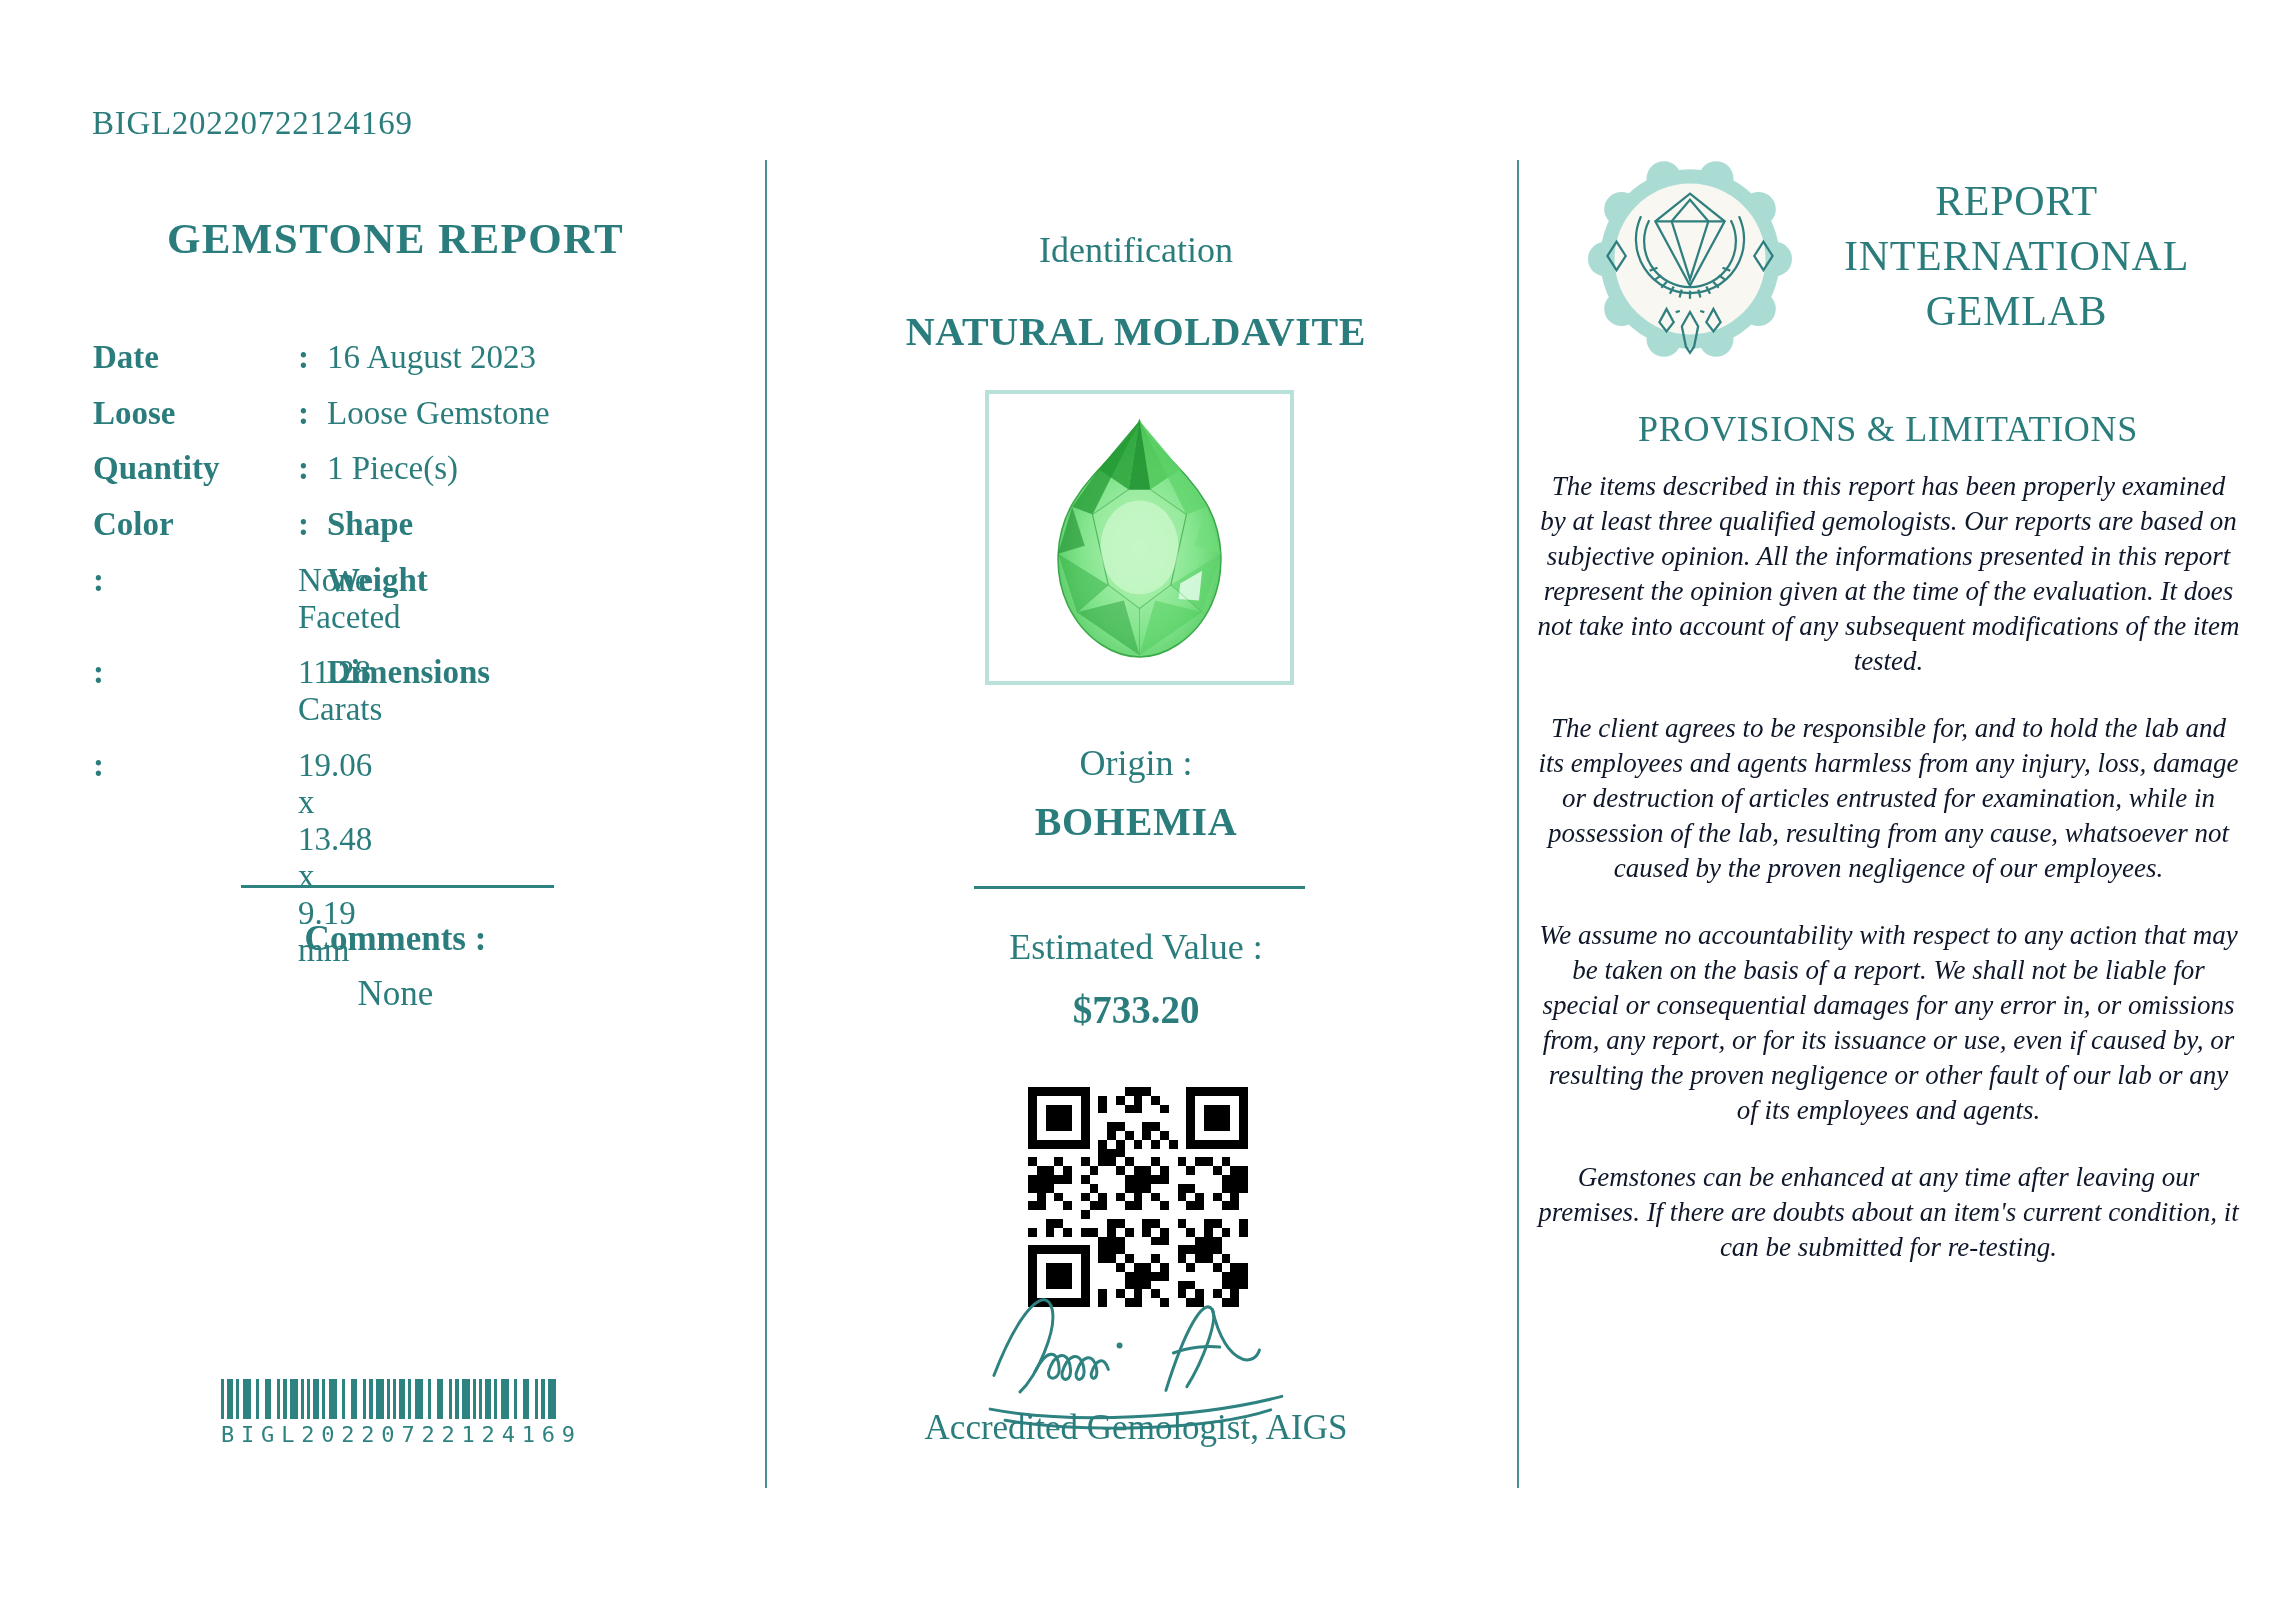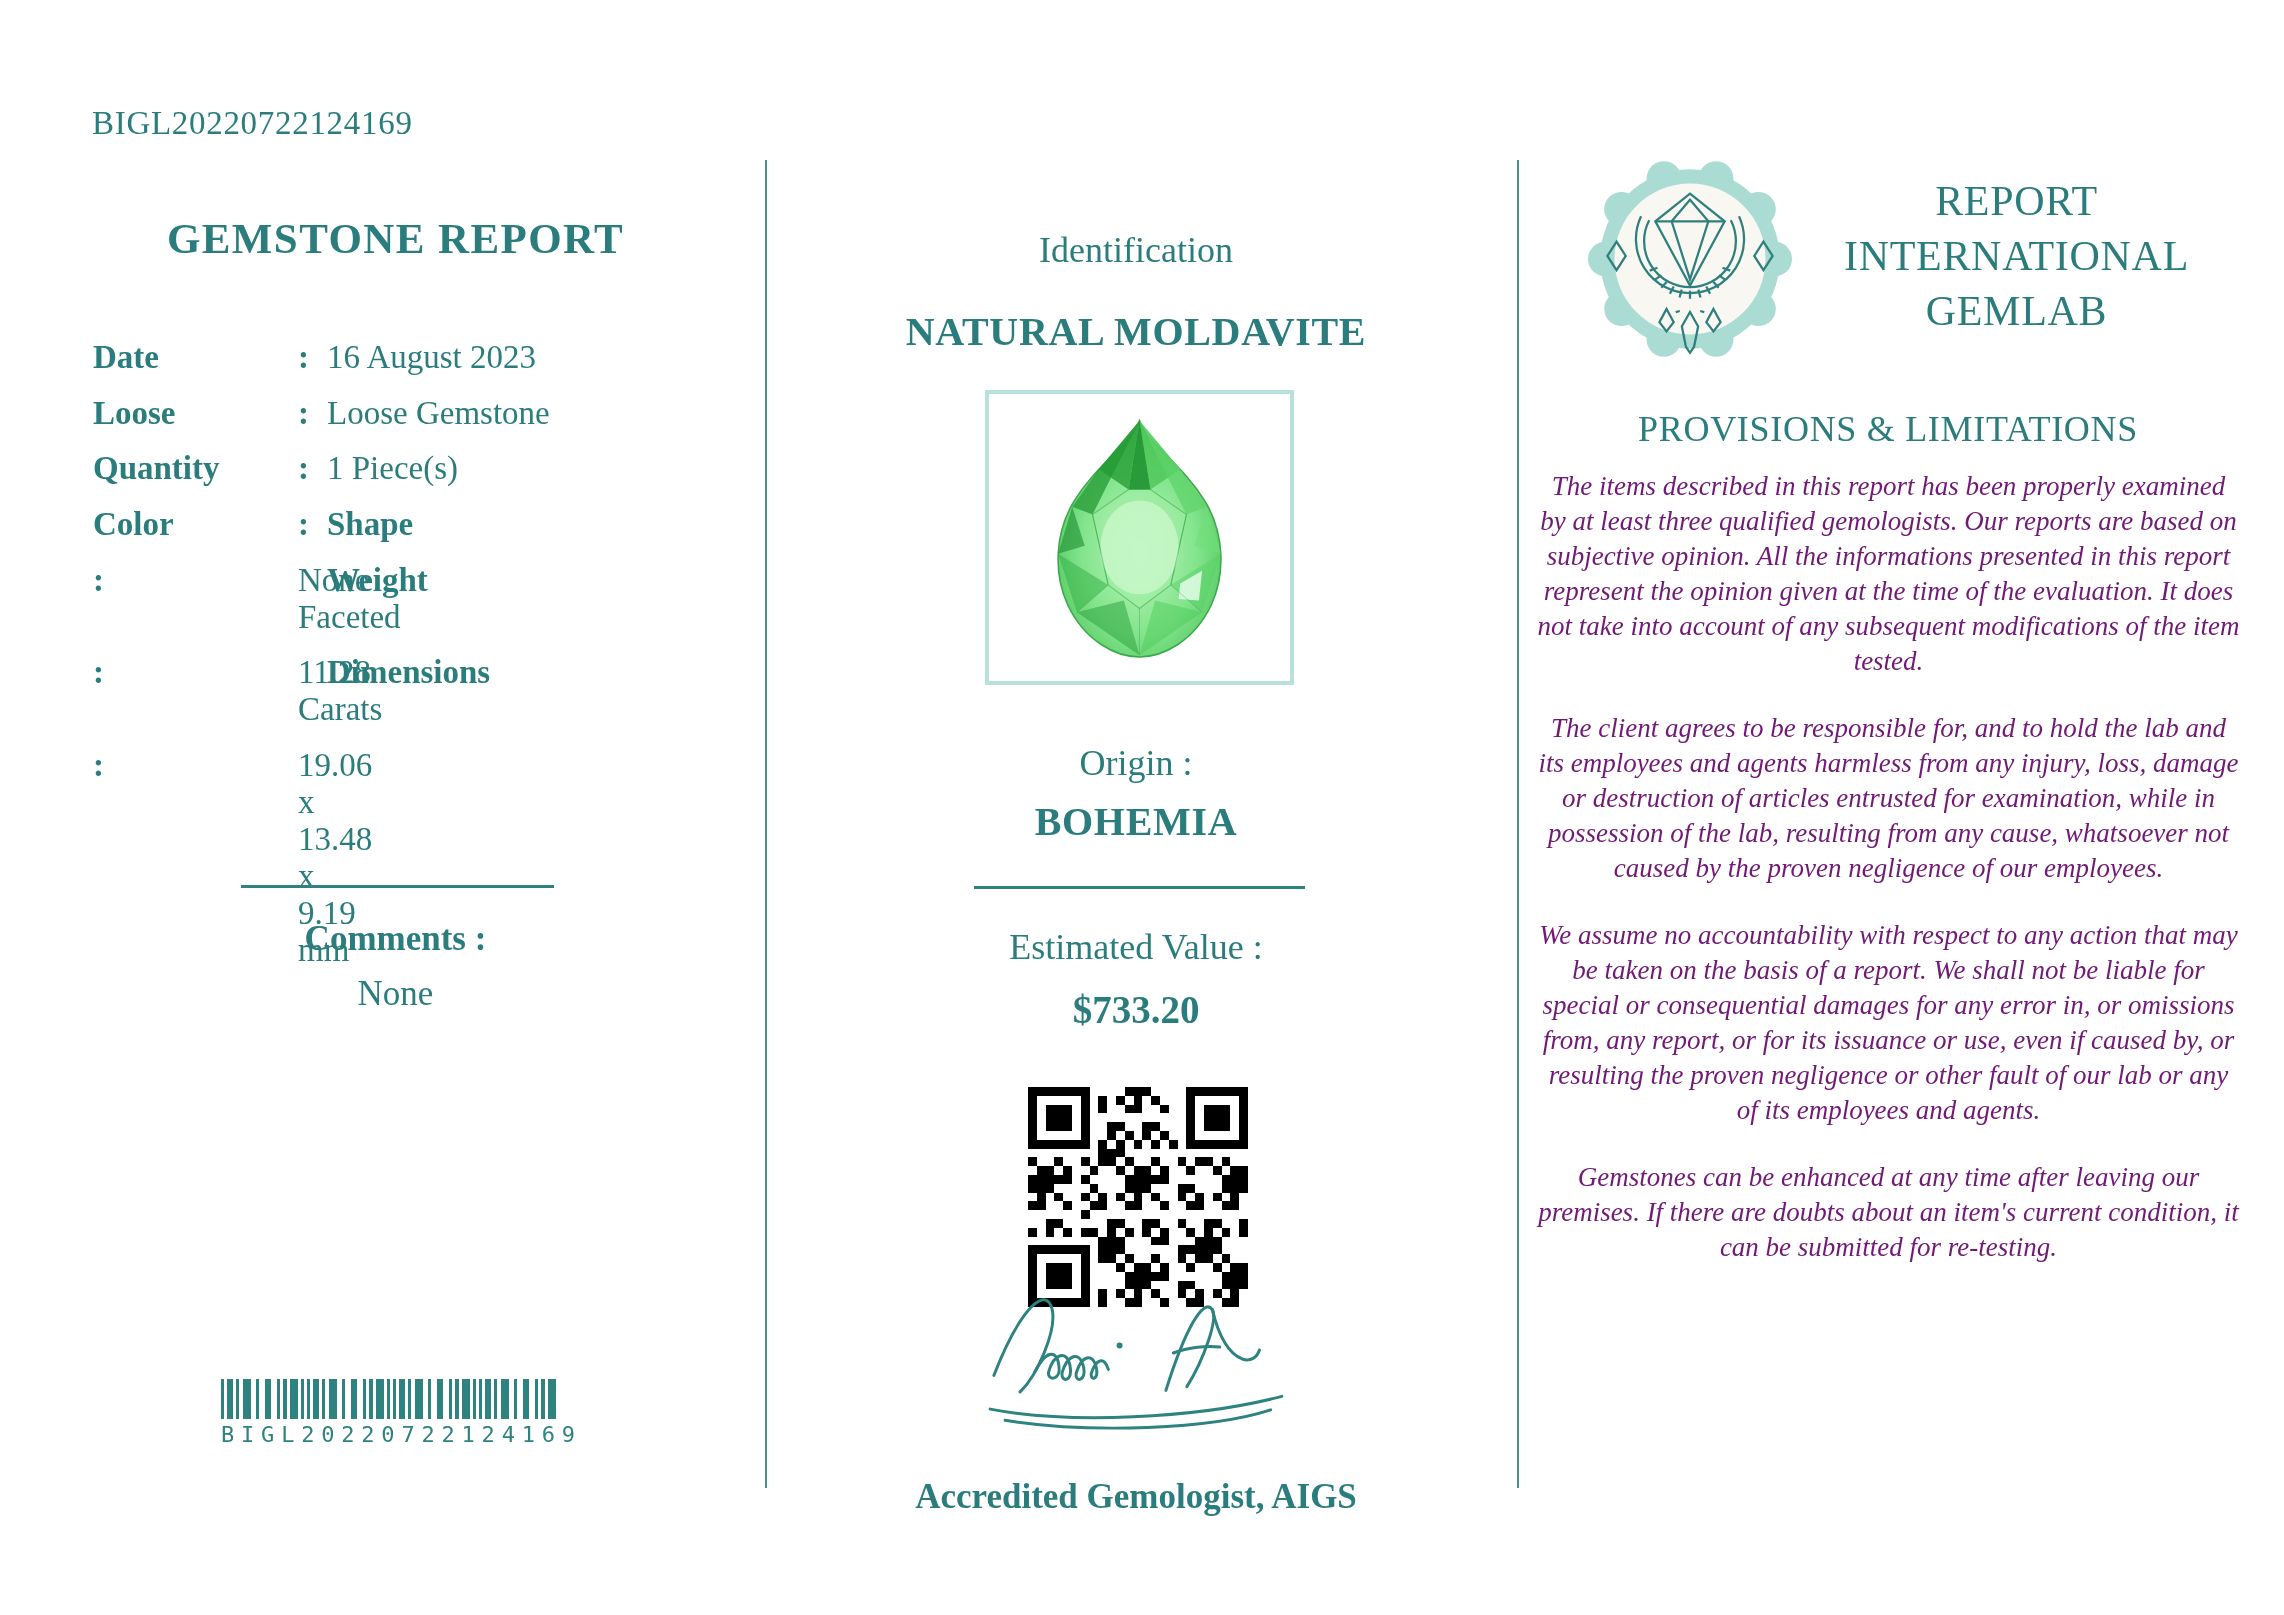--- a/index.html
+++ b/index.html
@@ -29,27 +29,27 @@
   #gemname{top:308px;font-size:40px;font-weight:bold;letter-spacing:0.7px;}
   #gembox{left:985px;top:390px;width:309px;height:295px;border:4.3px solid #b7e1d9;
           box-sizing:border-box;background:#ffffff;display:flex;align-items:center;justify-content:center;}
   #origin-label{top:742px;font-size:36px;}
   #origin-value{top:798px;font-size:40px;font-weight:bold;letter-spacing:0.7px;}
   #value-hr{left:974px;top:886px;width:331px;height:2.9px;background:#2e8280;}
   #estimated-label{top:926px;font-size:36px;}
   #estimated-value{top:987px;font-size:39px;font-weight:bold;}
   #qr{left:1028px;top:1087px;width:220px;height:220px;}
   #signature{left:949px;top:1263px;width:374px;height:180px;}
-  #gemologist{top:1477px;font-size:35px;font-weight:bold;}
+  #gemologist{top:1408px;font-size:35px;}
   
   #badge{left:1588px;top:157px;width:204px;height:204px;}
   #lab-title{left:1801px;top:174px;width:431px;font-size:42px;line-height:55px;letter-spacing:0.7px;}
   #prov-title{left:1525px;top:408px;width:726px;font-size:36px;letter-spacing:0.7px;}
   #provisions{left:1536px;top:469px;width:705px;display:flex;flex-direction:column;gap:32px;
-              font-size:27px;line-height:35px;font-style:italic;color:#701a75;text-align:center;}
+              font-size:27px;line-height:35px;font-style:italic;color:#0f172a;text-align:center;}
 </style>
 </head>
 <body>
 
 <div id="page">
 
   <div class="vdiv" style="left:765px"></div>
   <div class="vdiv" style="left:1517px"></div>
 
   <div id="serial" class="abs">BIGL20220722124169</div>

